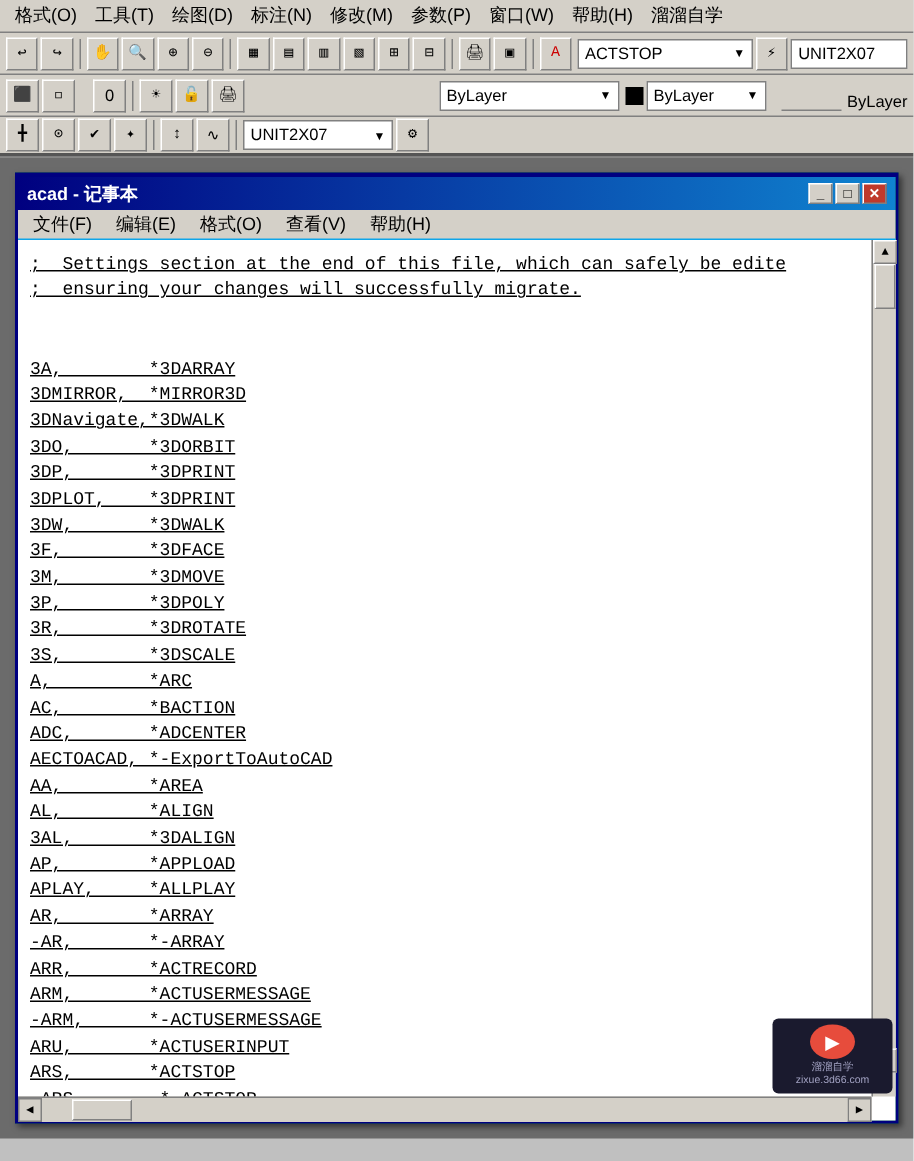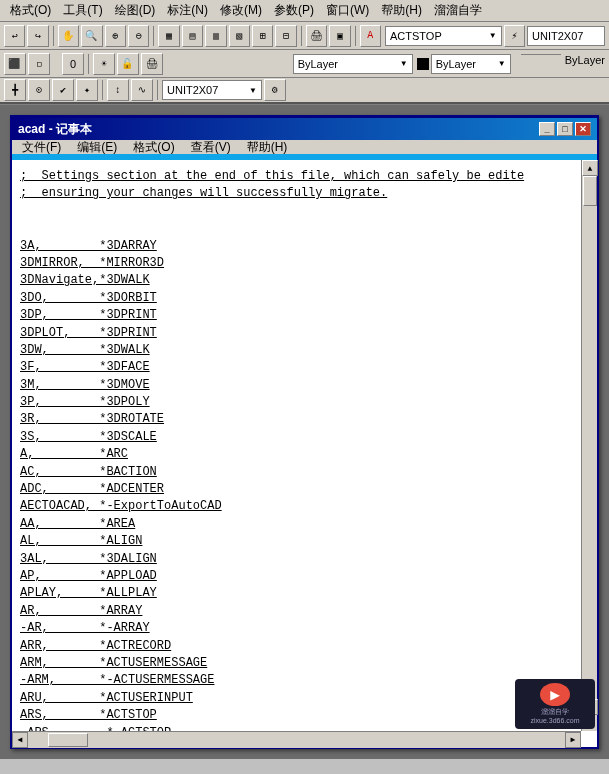--- a/index.html
+++ b/index.html
@@ -160,21 +160,21 @@
       background: #c0392b;
       color: white;
     }
 
     .notepad-menubar {
       background: #d4d0c8;
       height: 20px;
       display: flex;
       align-items: center;
       padding: 0 4px;
-      border-bottom: 6px solid #0ea5e9;
+      border-bottom: 1px solid #0ea5e9;
       font-family: Arial, sans-serif;
       font-size: 12px;
       gap: 4px;
     }
 
     .notepad-menu-item {
       padding: 1px 6px;
       cursor: pointer;
     }
 
@@ -415,21 +415,21 @@
     <div class="toolbar-btn">
         <span>☀</span>
       </div>
     <div class="toolbar-btn">
         <span>🔓</span>
       </div>
     <div class="toolbar-btn">
         <span>🖨</span>
       </div>
     <div style="flex:1"></div>
-    <div style="display:flex;align-items:flex-start;gap:4px;">
+    <div style="display:flex;align-items:flex-end;gap:4px;">
       <div class="dropdown-field" style="width:120px;">
         <span style="font-family:Arial;font-size:11px;">ByLayer</span>
         <span class="dropdown-arrow">▼</span>
       </div>
       <div style="width:100px;display:flex;align-items:center;gap:2px;">
         <div style="width:12px;height:12px;background:#000;display:inline-block;"></div>
         <div class="dropdown-field bylayer-dropdown">
           <span style="font-family:Arial;font-size:11px;">ByLayer</span>
           <span class="dropdown-arrow">▼</span>
         </div>

